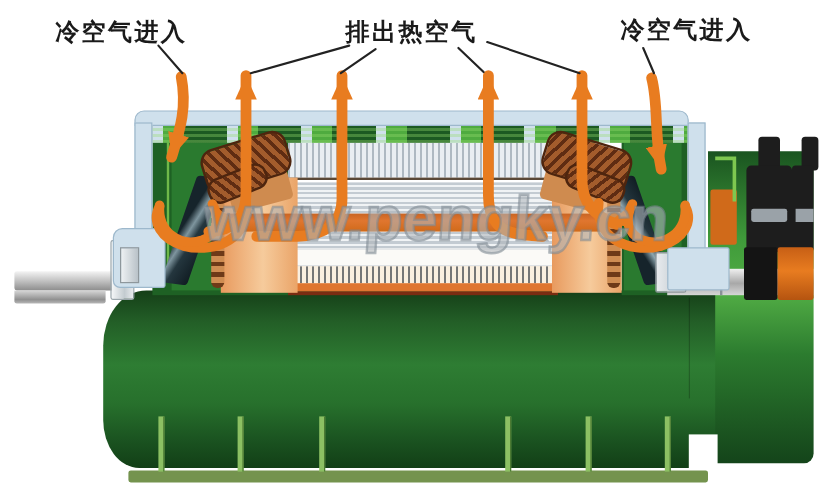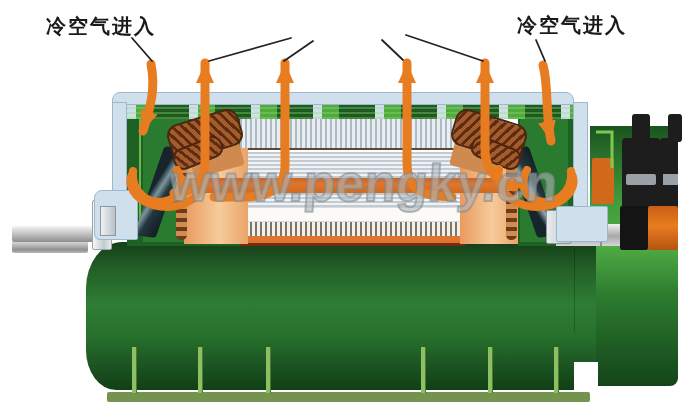--- a/index.html
+++ b/index.html
@@ -218,15 +218,16 @@
 
     <path class="leader" d="M132,38 L152,61"></path>
     <path class="leader" d="M291,38 L209,61"></path>
     <path class="leader" d="M313,41 L284,61"></path>
     <path class="leader" d="M382,40 L403,60"></path>
     <path class="leader" d="M406,35 L483,61"></path>
     <path class="leader" d="M536,40 L545,61"></path>
   </svg>
 
   <div class="lbl" id="lbl-left">冷空气进入</div>
+  <div class="lbl" id="lbl-center">排出热空气</div>
   <div class="lbl" id="lbl-right">冷空气进入</div>
 
 </div>
 
 </body></html>

